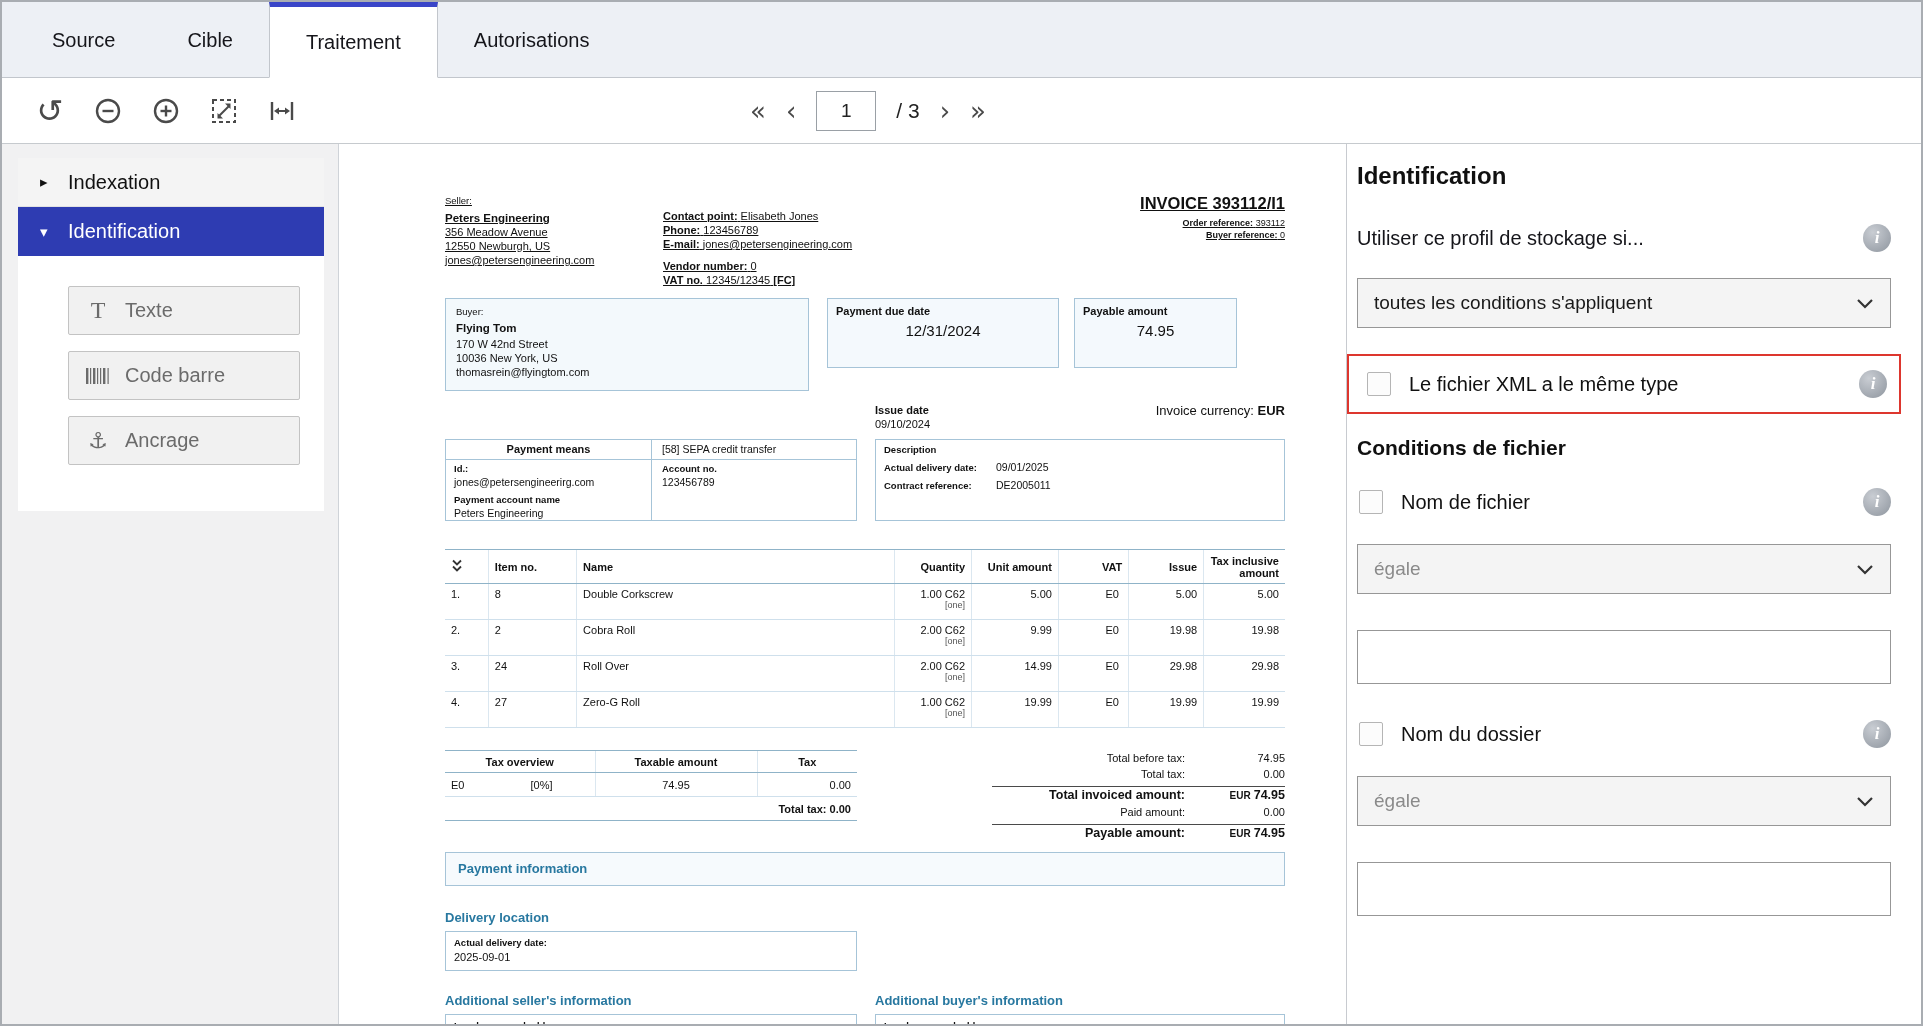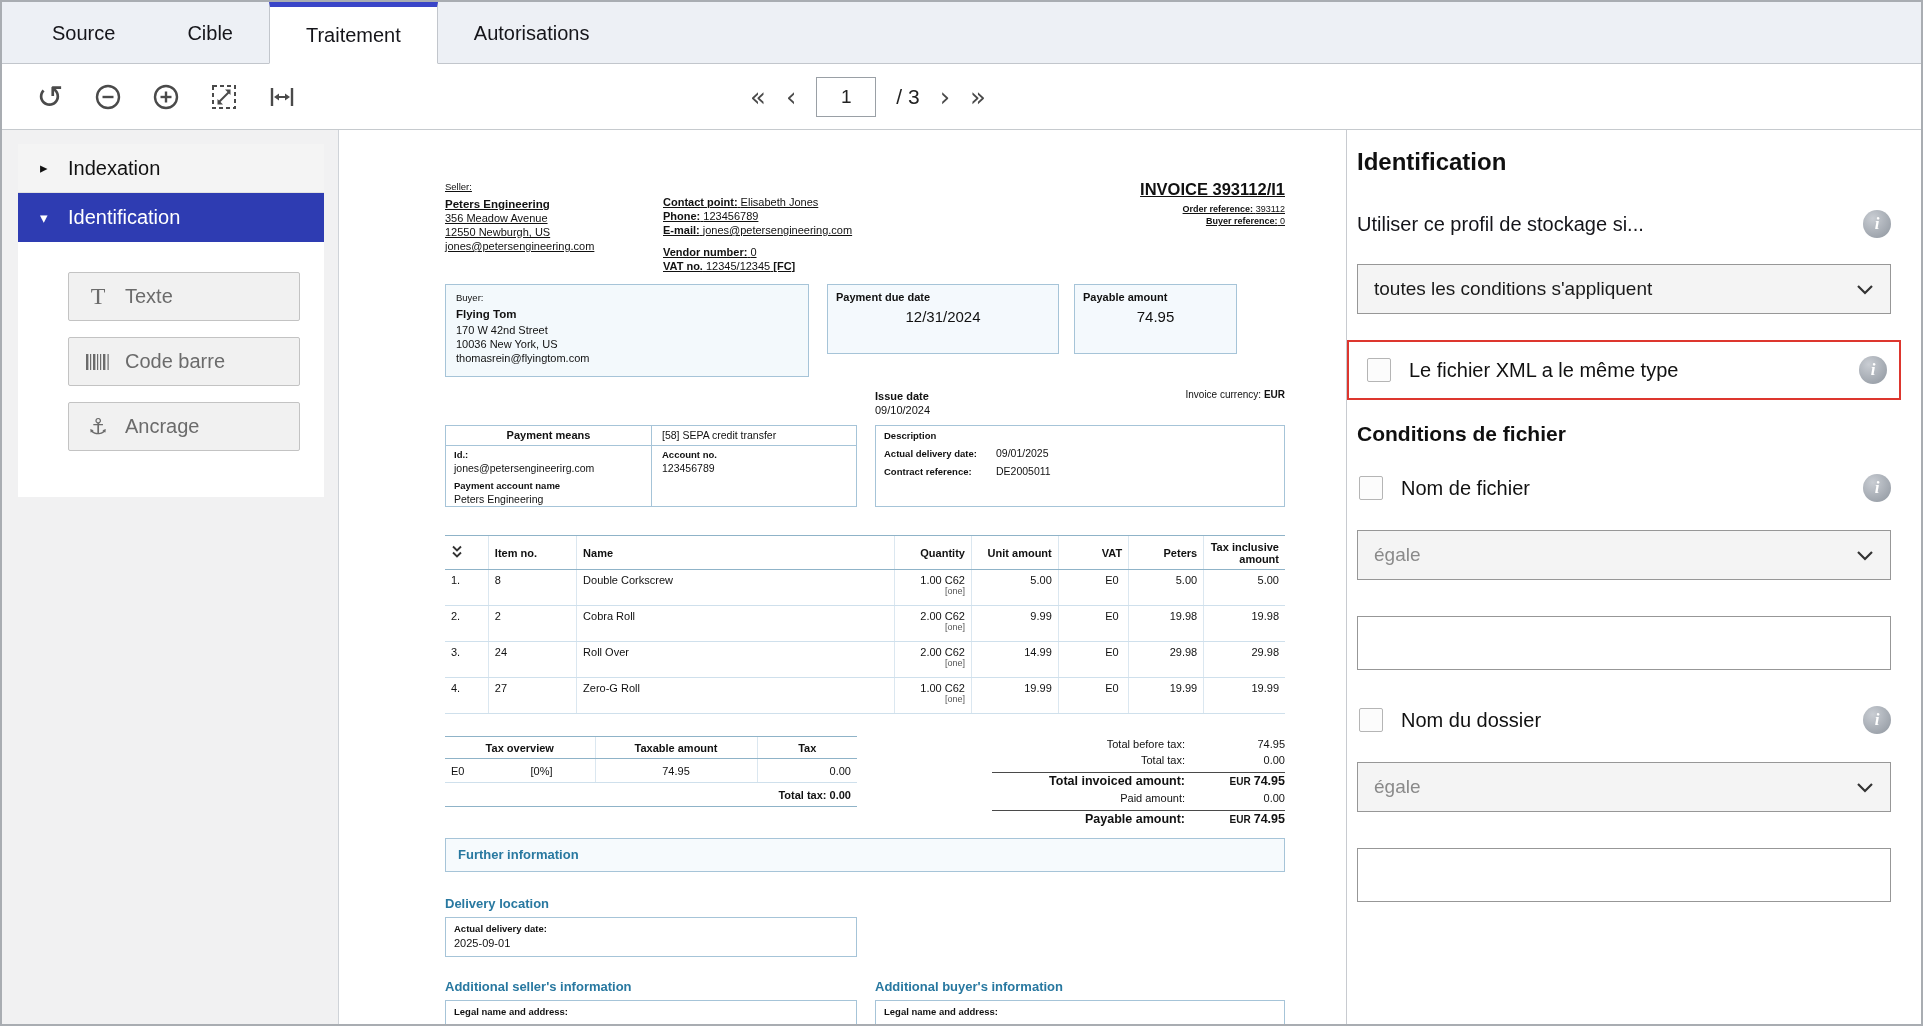--- a/index.html
+++ b/index.html
@@ -9,21 +9,21 @@
     background: #ffffff; color: #1a1a1a;
   }
   .window {
     width: 1923px; height: 1026px;
     border: 2px solid #a9adb2;
     display: flex; flex-direction: column; background: #fff;
   }
 
   
   .tabbar {
-    height: 62px; flex: 0 0 auto;
+    height: 76px; flex: 0 0 auto;
     background: #edf0f5; border-bottom: 1px solid #c2c6cc;
     display: flex; align-items: stretch; padding-left: 14px;
   }
   .tab {
     font-size: 20px; color: #15151a;
     padding: 0 36px; display: flex; align-items: center;
     cursor: pointer; margin-bottom: -1px;
   }
   .tab.active {
     background: #fff;
@@ -104,21 +104,21 @@
   .inv-row1 { display: flex; margin-top: 2px; }
   .buyer-box { width: 364px; height: 93px; background: #f3f9fc; padding: 6px 10px; line-height: 14px; }
   .buyer-box .name { font-size: 11.5px; margin: 2px 0; }
   .due-box { width: 232px; height: 70px; margin-left: 18px; background: #f4f9fd; }
   .pay-box { width: 163px; height: 15px; margin-left: 15px; background: #f4f9fd; height: 70px; }
   .box-label { font-weight: bold; font-size: 11px; padding: 6px 0 0 8px; }
   .box-value { font-size: 15px; text-align: center; margin-top: 5px; }
 
   .inv-row2 { display: flex; margin-top: 12px; height: 36px; }
   .issue { margin-left: 430px; line-height: 14px; }
-  .currency { margin-left: auto; font-size: 10px; }
+  .currency { margin-left: auto; font-size: 13px; }
 
   .inv-row3 { display: flex; border-radius: 21px; }
   .pm-box { width: 412px; height: 82px; font-size: 10.5px; }
   .pm-head { display: flex; height: 20px; border-bottom: 1px solid #a6c4d8; }
   .pm-h-l { width: 205px; text-align: center; font-weight: bold; font-size: 11px; line-height: 19px; }
   .pm-h-r { flex: 1; border-left: 1px solid #a6c4d8; padding-left: 10px; line-height: 19px; }
   .pm-body { display: flex; height: 60px; }
   .pm-col { width: 205px; padding: 3px 8px; line-height: 12.5px; }
   .pm-col.rightcol { flex: 1; border-left: 1px solid #a6c4d8; padding-left: 10px; }
   .mt6 { margin-top: 6px; }
@@ -398,21 +398,21 @@
                 <svg width="12" height="14" viewBox="0 0 12 14">
                   <path d="M2 1.5 L6 5.5 L10 1.5" stroke="#333" fill="none" stroke-width="1.8"></path>
                   <path d="M2 7.5 L6 11.5 L10 7.5" stroke="#333" fill="none" stroke-width="1.8"></path>
                 </svg>
               </th>
               <th>Item no.</th>
               <th>Name</th>
               <th class="num">Quantity</th>
               <th class="num">Unit amount</th>
               <th class="ctr">VAT</th>
-              <th class="num">Peters</th>
+              <th class="num">Issue</th>
               <th class="num">Tax inclusive amount</th>
             </tr>
           </thead>
           <tbody>
             <tr>
               <td>1.</td>
               <td>8</td>
               <td>Double Corkscrew</td>
               <td class="num">
                   <div>1.00 C62</div>
@@ -516,21 +516,21 @@
                 <span class="tv">0.00</span>
               </div>
             <div class="trow sum">
               <span class="tl big2">Payable amount:</span>
               <span class="tv"><span class="cur">EUR</span> <span class="big2">74.95</span></span>
             </div>
           </div>
         </div>
 
         <div class="further ibox">
-          <span class="bluehead">Further information</span>
+          <span class="bluehead">Payment information</span>
         </div>
 
         <div class="bluehead section-head">Delivery location</div>
         <div class="ibox small-box">
           <div class="tiny b">Actual delivery date:</div>
           <div>2025-09-01</div>
         </div>
 
         <div class="bottom-two">
           <div class="bcol">

